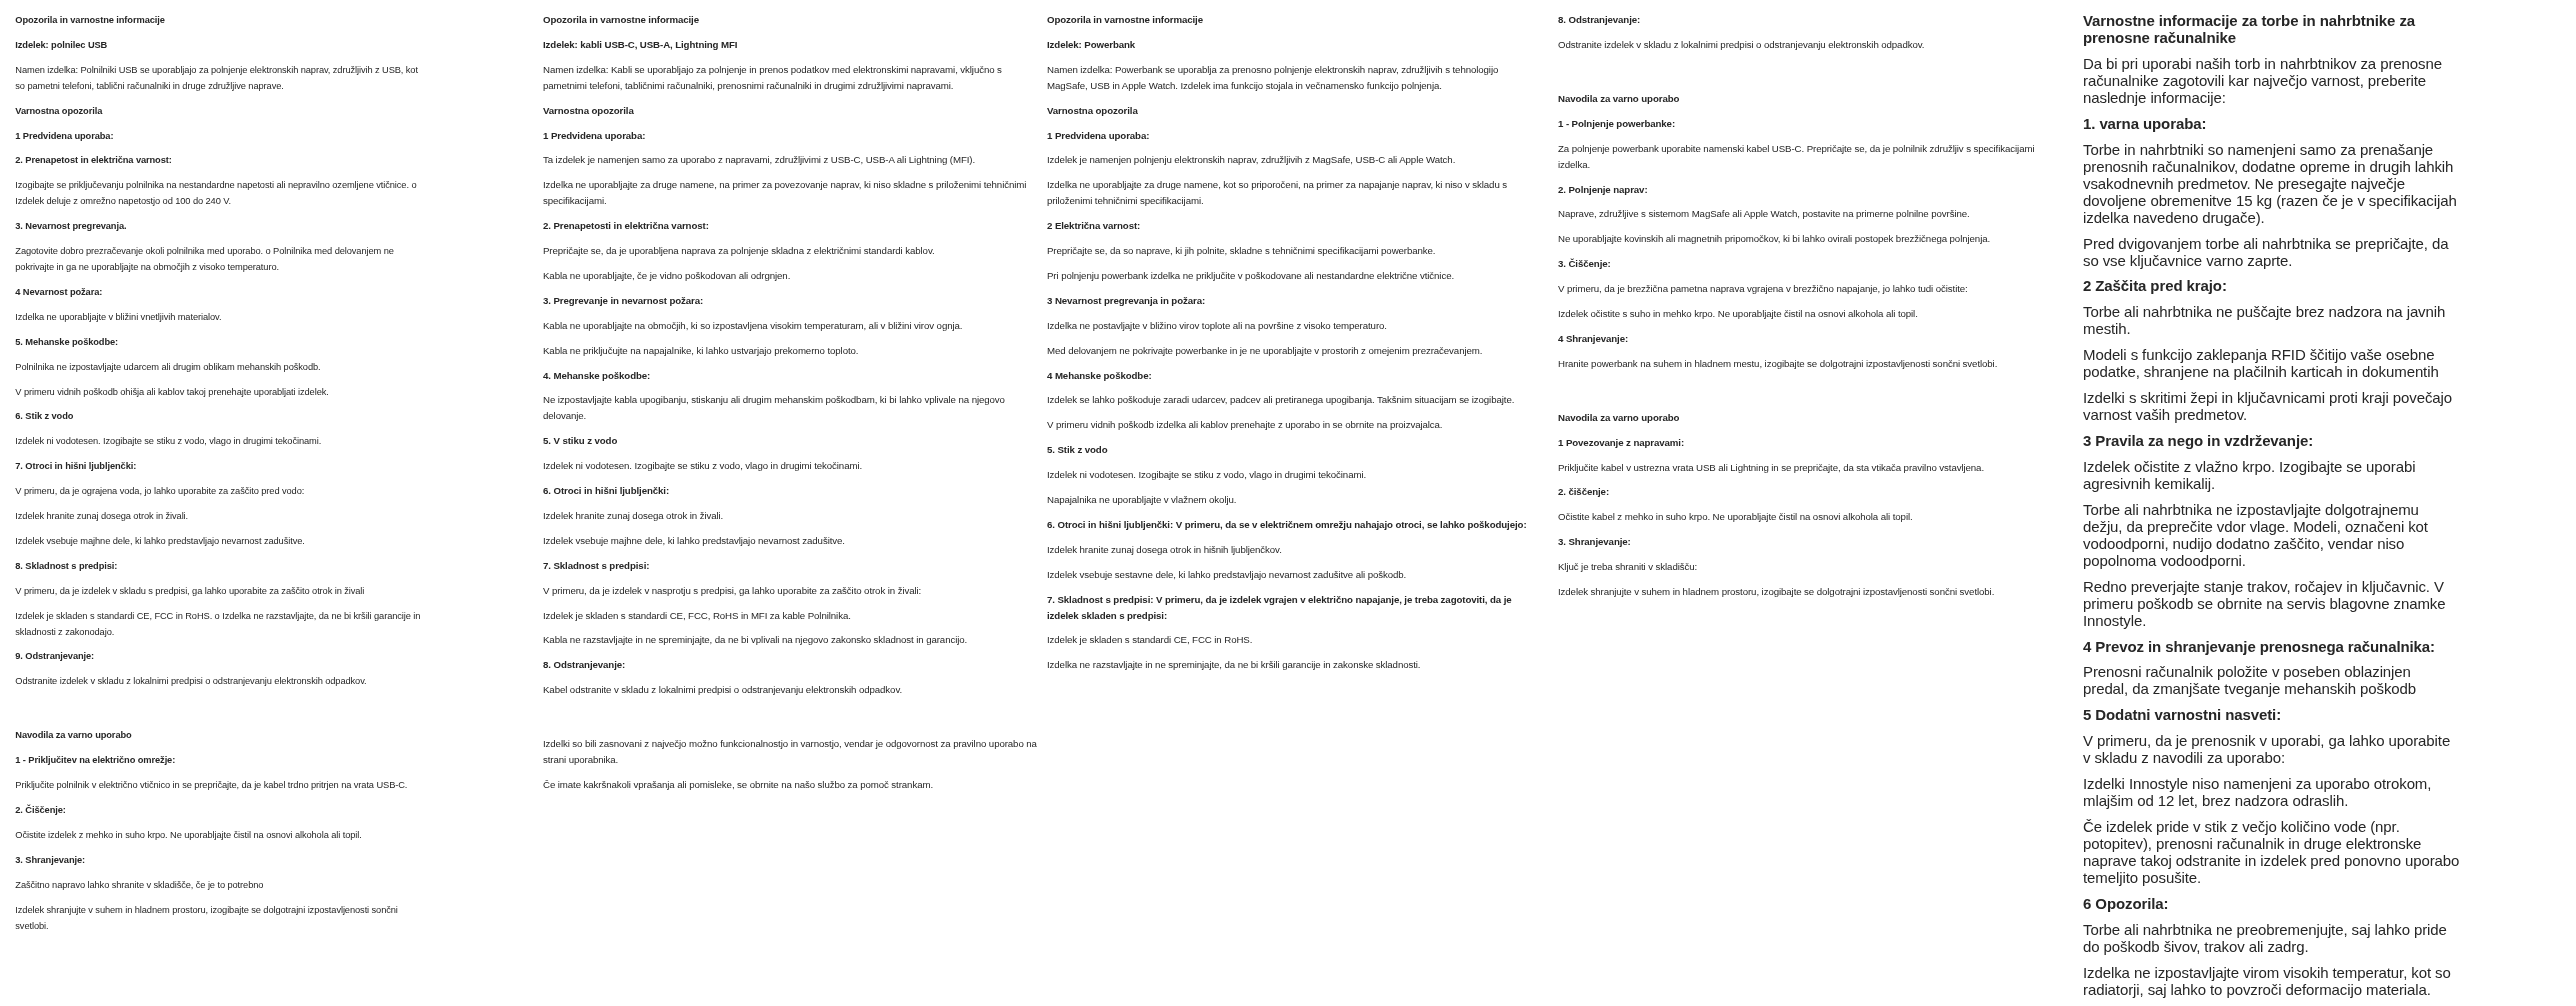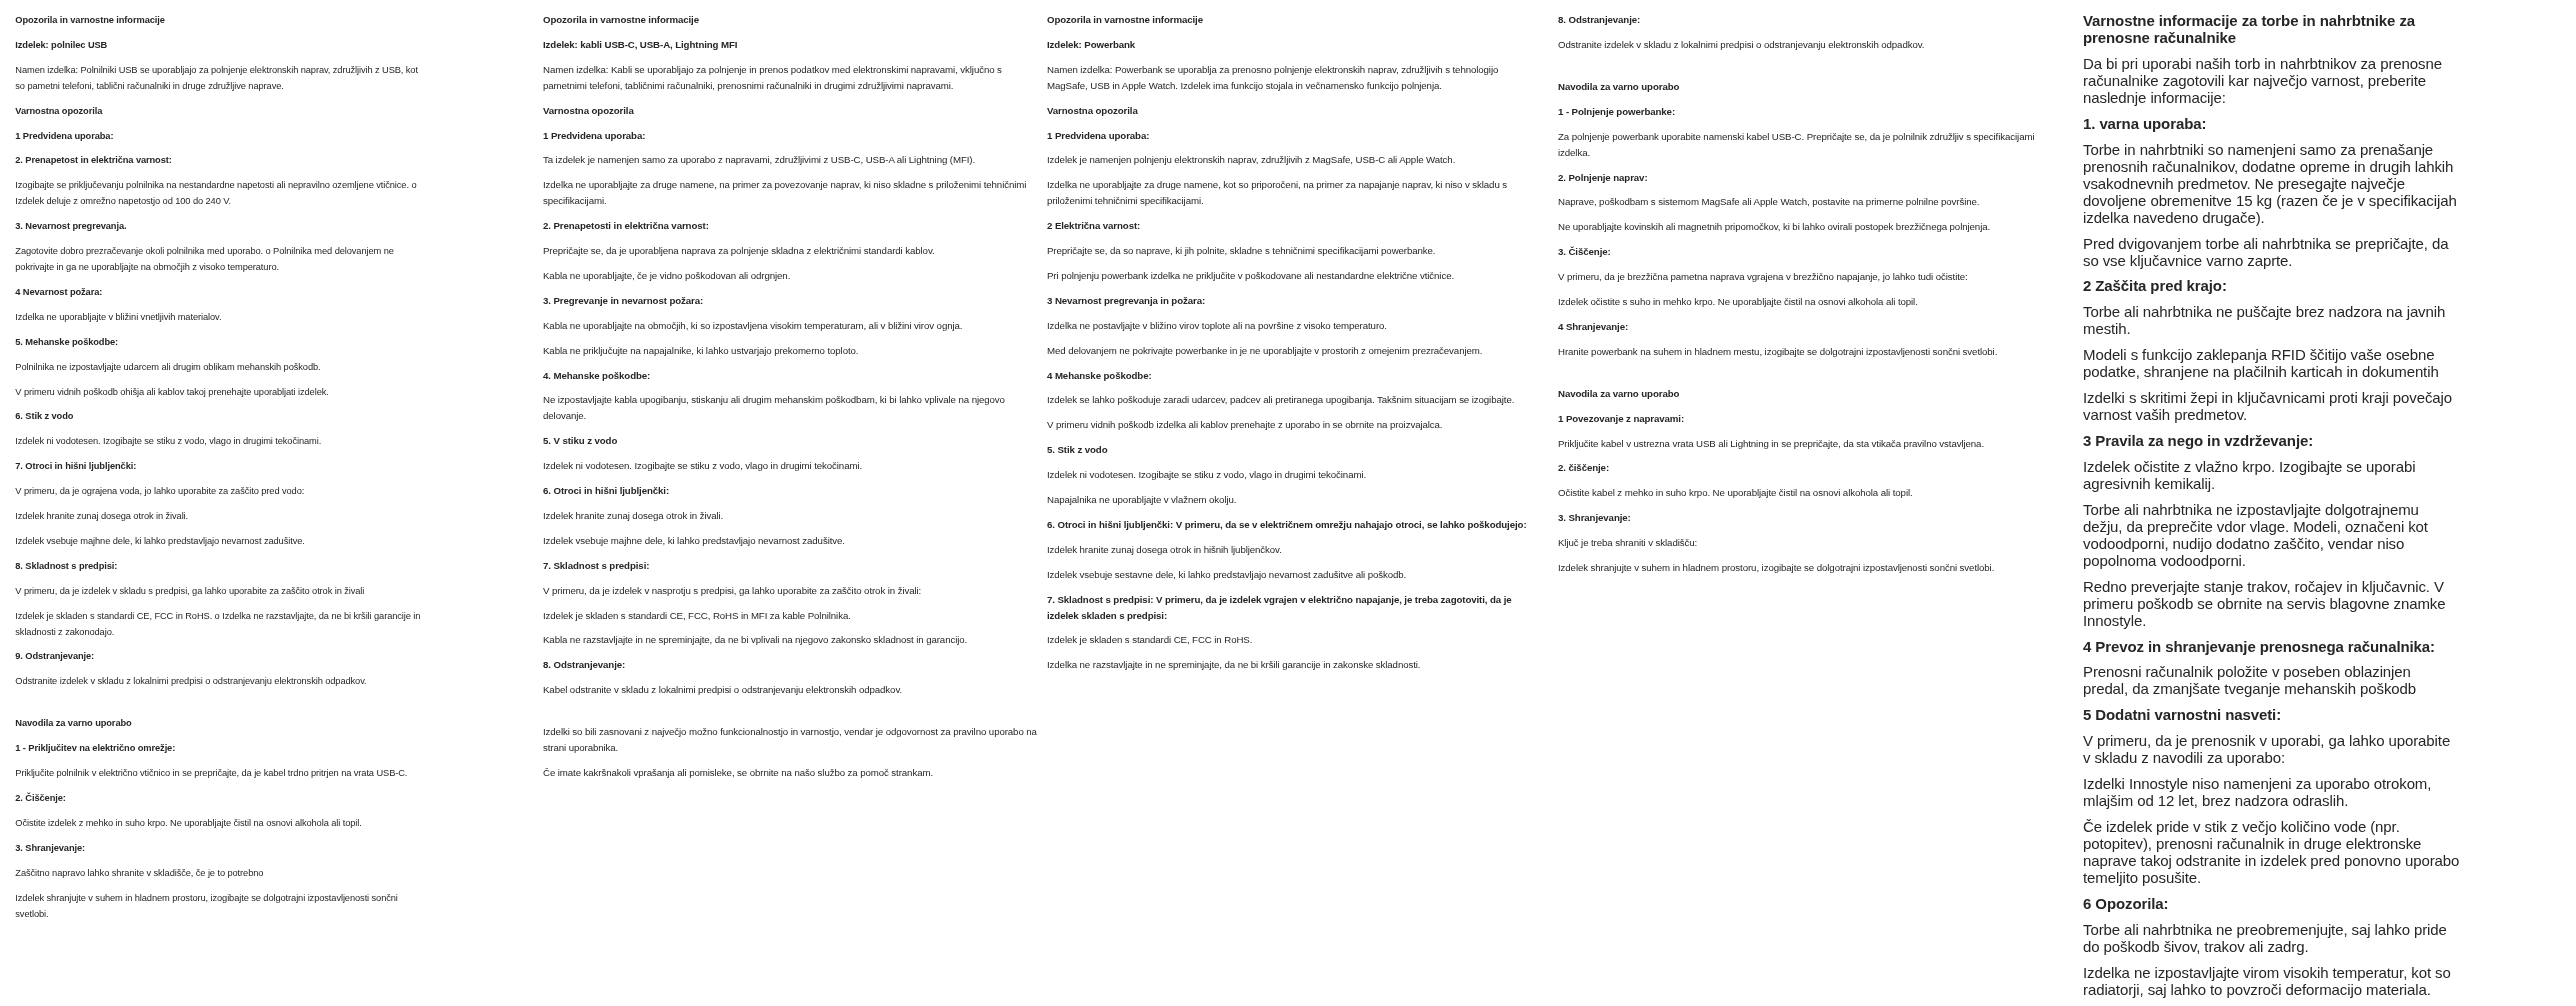--- a/index.html
+++ b/index.html
@@ -21,21 +21,21 @@
     position: absolute;
     top: 12px;
   }
   .col-1 { left: 15.3px;   width: 407px; font-size: 9.3px; line-height: 16px; }
   .col-2 { left: 543px;  width: 497px; font-size: 9.7px;   line-height: 16px; }
   .col-3 { left: 1047px; width: 493px; font-size: 9.7px;   line-height: 16px; }
   .col-4 { left: 1558px; width: 503px; font-size: 9.7px;   line-height: 16px; }
   .col-5 { left: 2083px; width: 377px; font-size: 15px;   line-height: 17px; }
   .block { margin: 0 0 8.9px 0; }
   .h1, .h2 { font-weight: 700; }
-  .gap { margin-top: 26px; }
+  .gap { margin-top: 38px; }
 </style>
 </head>
 <body>
 
 <div id="page">
     <div class="col col-1">
       <div class="block h1">Opozorila in varnostne informacije</div>
       <div class="block h2">Izdelek: polnilec USB</div>
       <div class="block p">Namen izdelka: Polnilniki USB se uporabljajo za polnjenje elektronskih naprav, združljivih z USB, kot so pametni telefoni, tablični računalniki in druge združljive naprave.</div>
       <div class="block h2">Varnostna opozorila</div>
@@ -126,21 +126,21 @@
       <div class="block p">Izdelek je skladen s standardi CE, FCC in RoHS.</div>
       <div class="block p">Izdelka ne razstavljajte in ne spreminjajte, da ne bi kršili garancije in zakonske skladnosti.</div>
     </div>
     <div class="col col-4">
       <div class="block h2">8. Odstranjevanje:</div>
       <div class="block p">Odstranite izdelek v skladu z lokalnimi predpisi o odstranjevanju elektronskih odpadkov.</div>
       <div class="block h2 gap">Navodila za varno uporabo</div>
       <div class="block h2">1 - Polnjenje powerbanke:</div>
       <div class="block p">Za polnjenje powerbank uporabite namenski kabel USB-C. Prepričajte se, da je polnilnik združljiv s specifikacijami izdelka.</div>
       <div class="block h2">2. Polnjenje naprav:</div>
-      <div class="block p">Naprave, poškodbam s sistemom MagSafe ali Apple Watch, postavite na primerne polnilne površine.</div>
+      <div class="block p">Naprave, združljive s sistemom MagSafe ali Apple Watch, postavite na primerne polnilne površine.</div>
       <div class="block p">Ne uporabljajte kovinskih ali magnetnih pripomočkov, ki bi lahko ovirali postopek brezžičnega polnjenja.</div>
       <div class="block h2">3. Čiščenje:</div>
       <div class="block p">V primeru, da je brezžična pametna naprava vgrajena v brezžično napajanje, jo lahko tudi očistite:</div>
       <div class="block p">Izdelek očistite s suho in mehko krpo. Ne uporabljajte čistil na osnovi alkohola ali topil.</div>
       <div class="block h2">4 Shranjevanje:</div>
       <div class="block p">Hranite powerbank na suhem in hladnem mestu, izogibajte se dolgotrajni izpostavljenosti sončni svetlobi.</div>
       <div class="block h2 gap">Navodila za varno uporabo</div>
       <div class="block h2">1 Povezovanje z napravami:</div>
       <div class="block p">Priključite kabel v ustrezna vrata USB ali Lightning in se prepričajte, da sta vtikača pravilno vstavljena.</div>
       <div class="block h2">2. čiščenje:</div>

